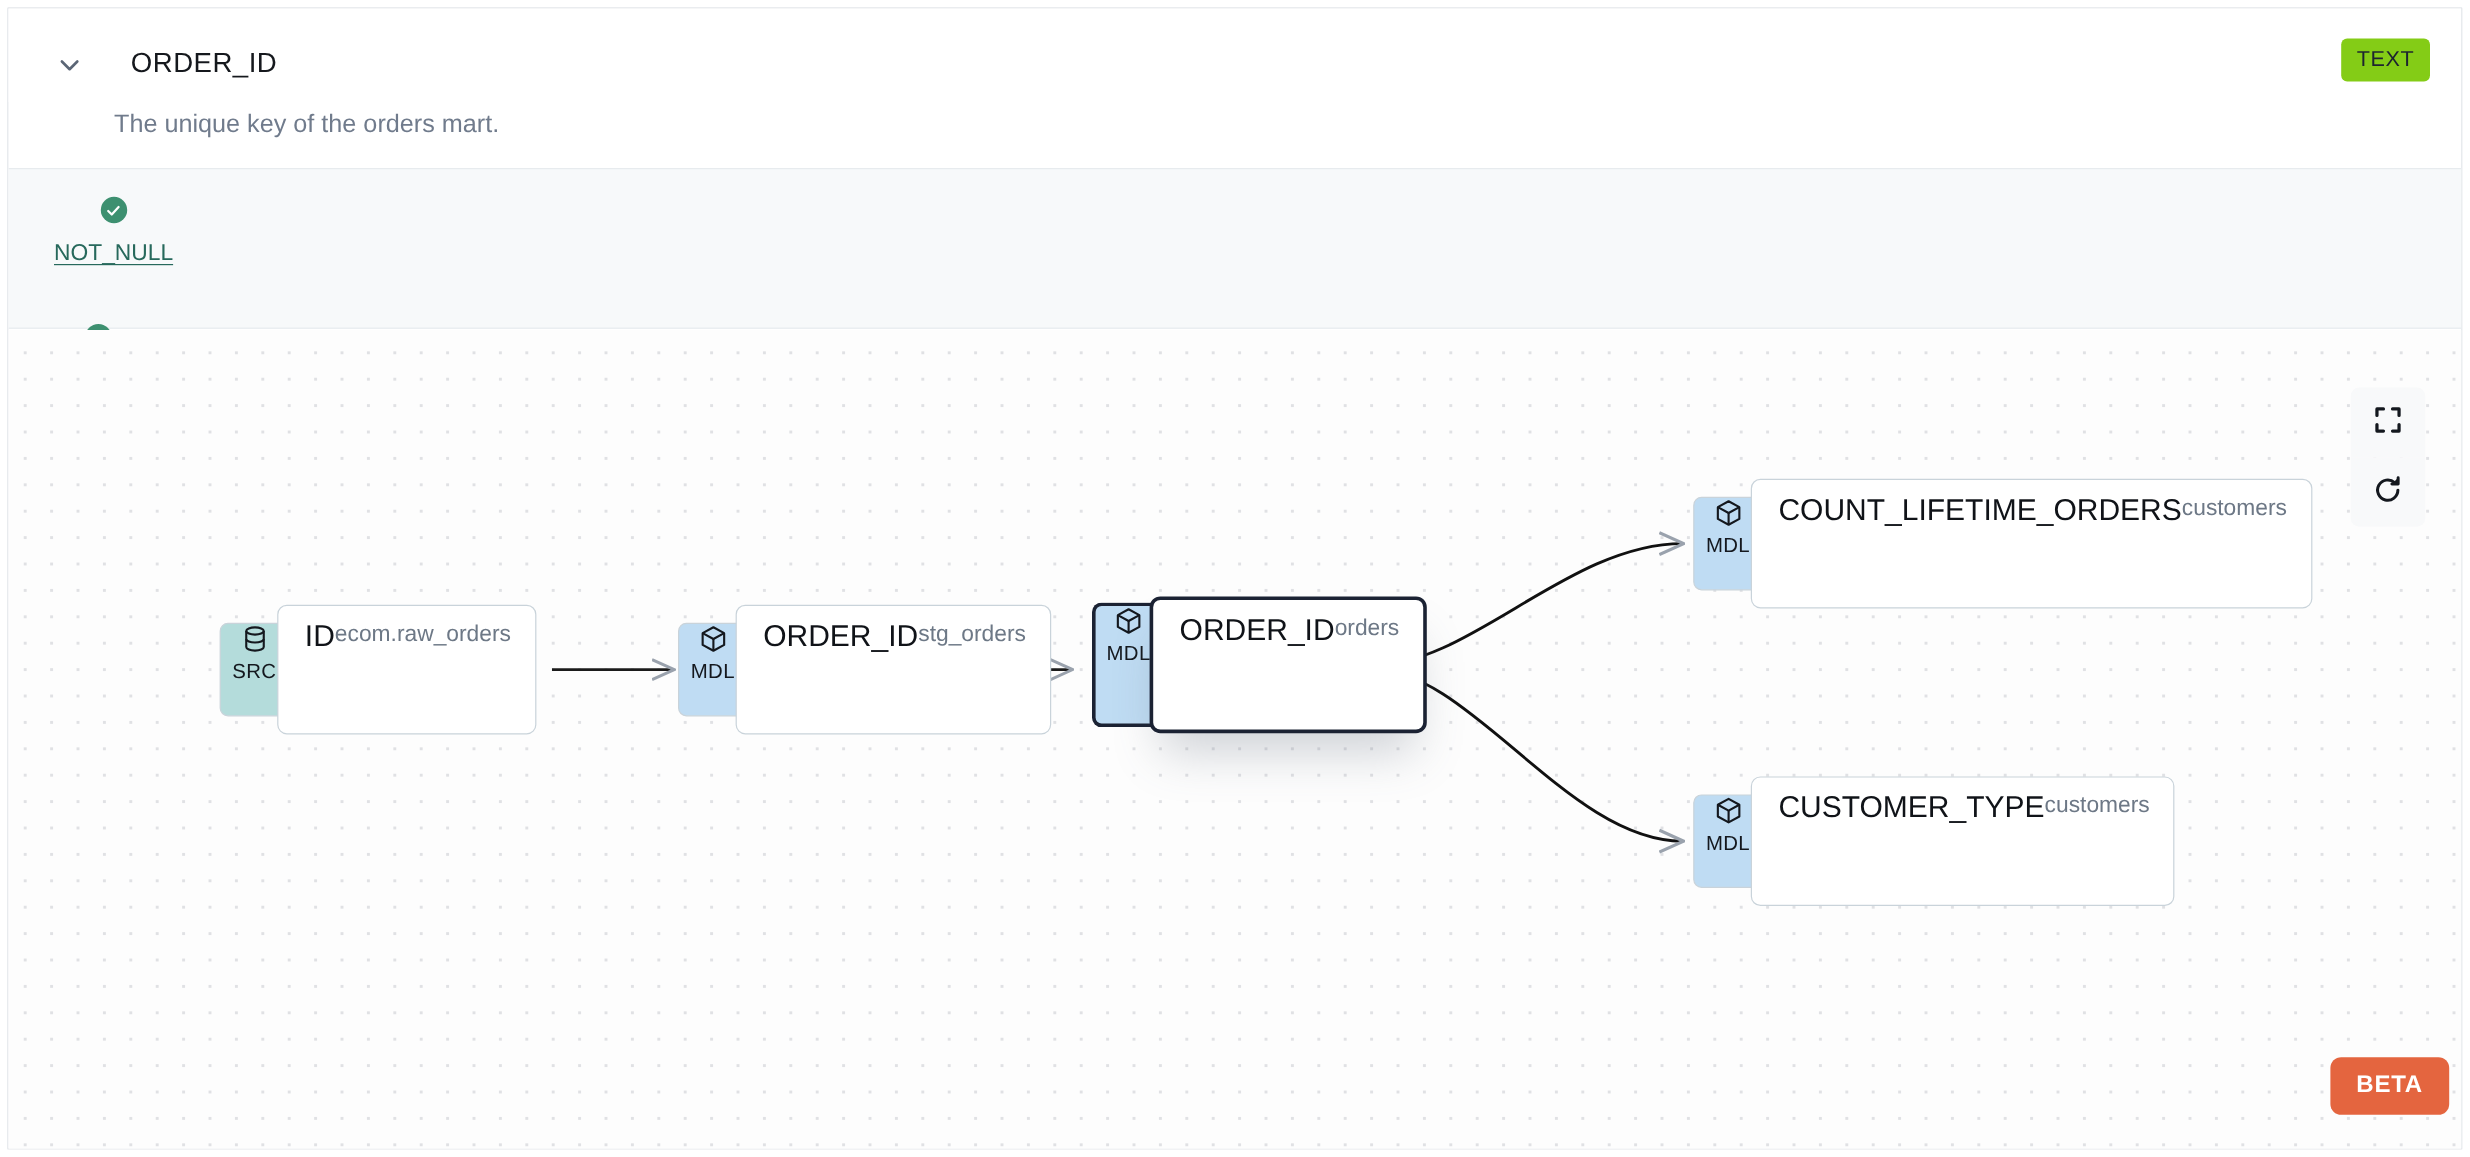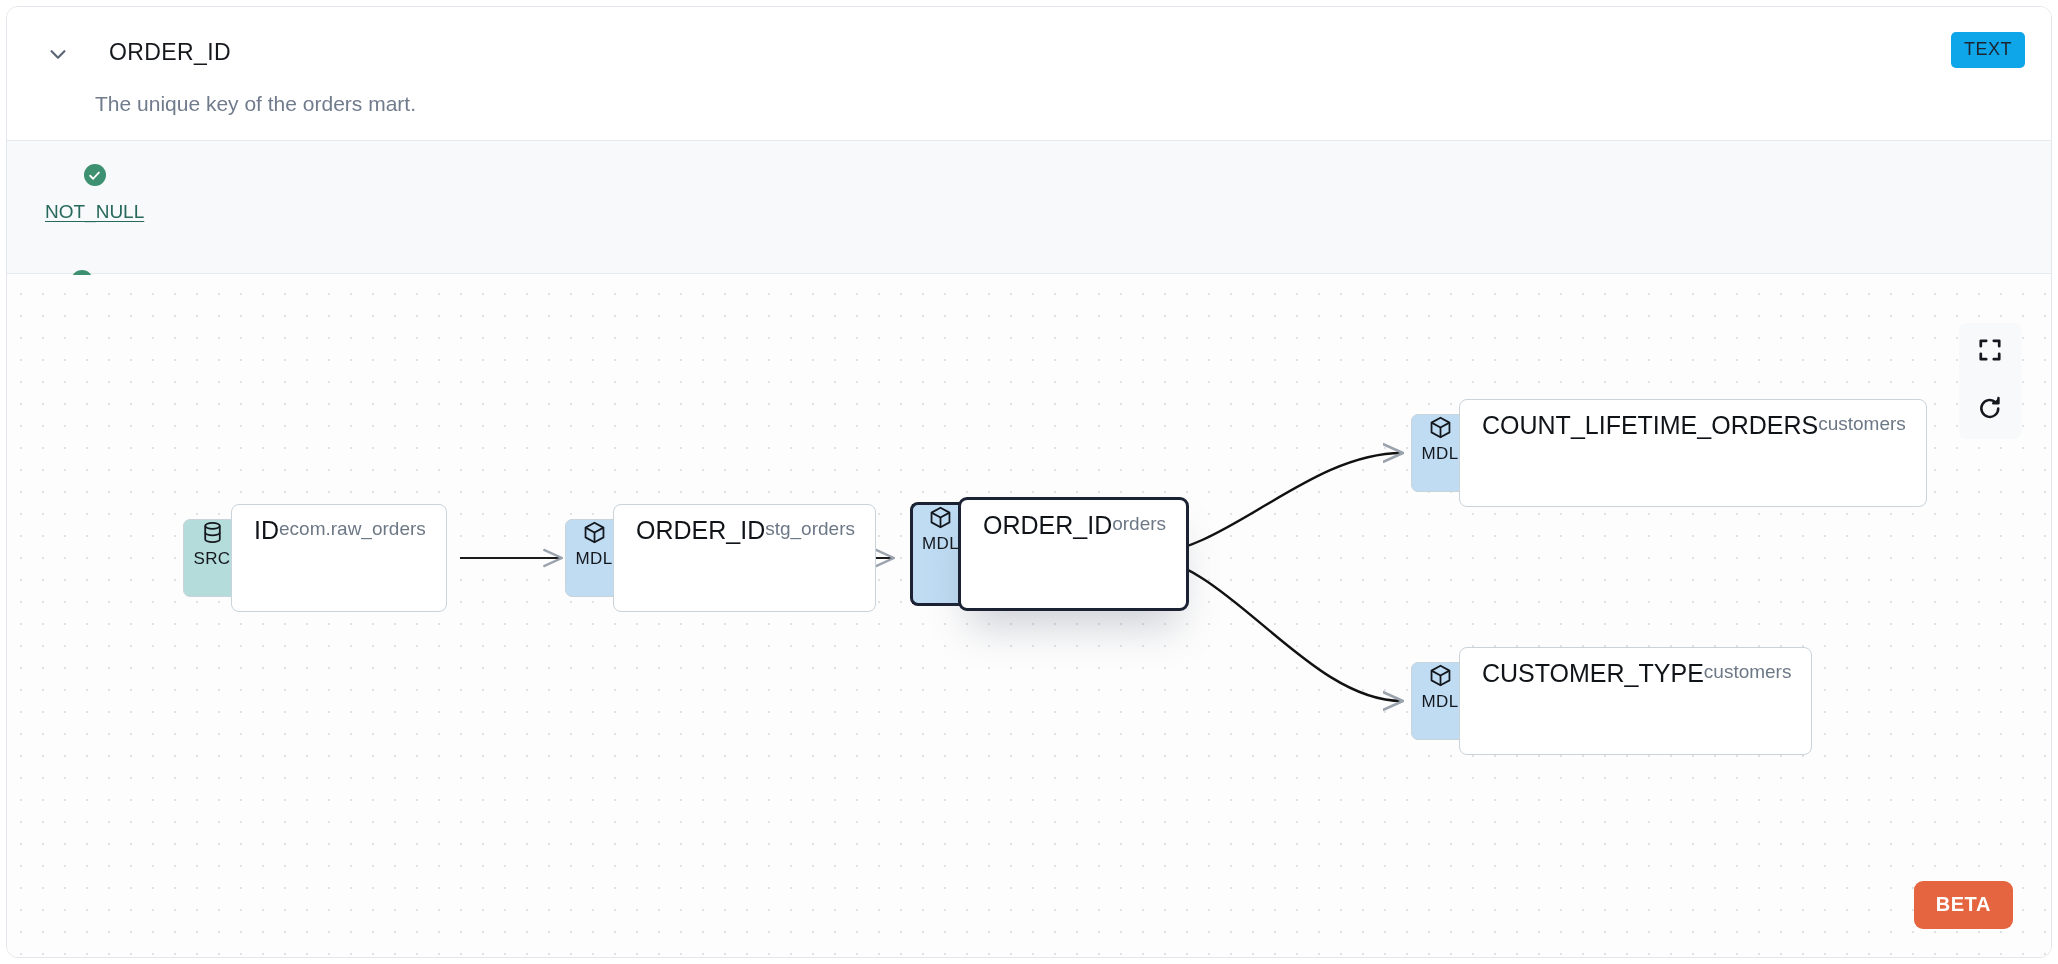--- a/index.html
+++ b/index.html
@@ -9,21 +9,21 @@
     font-family: "Liberation Sans", sans-serif;
     overflow: hidden;
   }
 
   .panel {
     position: absolute;
     left: 6px; top: 6px;
     width: 2046px; height: 952px;
     background: #ffffff;
     border: 1px solid #e3e6ea;
-    border-radius: 12px;
+    border-radius: 1px;
     overflow: hidden;
   }
 
   
   .hdr {
     position: relative;
     height: 78px;
     background: #ffffff;
   }
   .hdr-chevron {
@@ -35,21 +35,21 @@
     position: absolute;
     left: 102px; top: 32px;
     font-size: 23px;
     letter-spacing: 0.4px;
     color: #15181d;
     font-weight: 400;
   }
   .type-badge {
     position: absolute;
     right: 26px; top: 25px;
-    background: #0ea5e9;
+    background: #84cc16;
     color: #1d2430;
     font-size: 18px;
     letter-spacing: 0.5px;
     padding: 7px 13px 8px;
     border-radius: 5px;
   }
 
   
   .desc {
     position: absolute;
@@ -192,21 +192,21 @@
     align-items: center;
     justify-content: center;
     cursor: pointer;
     color: #14181e;
   }
   .ctrl.top { top: 48px; border-radius: 7px 7px 0 0; }
   .ctrl.bot { top: 106px; border-radius: 0 0 7px 7px; }
 
   .beta {
     position: absolute;
-    right: 40px; bottom: 30px;
+    right: 12px; bottom: 30px;
     background: #e4653f;
     color: #ffffff;
     font-size: 20px;
     font-weight: bold;
     letter-spacing: 0.6px;
     padding: 12px 22px 13px;
     border-radius: 9px;
   }
 </style>
 </head>

